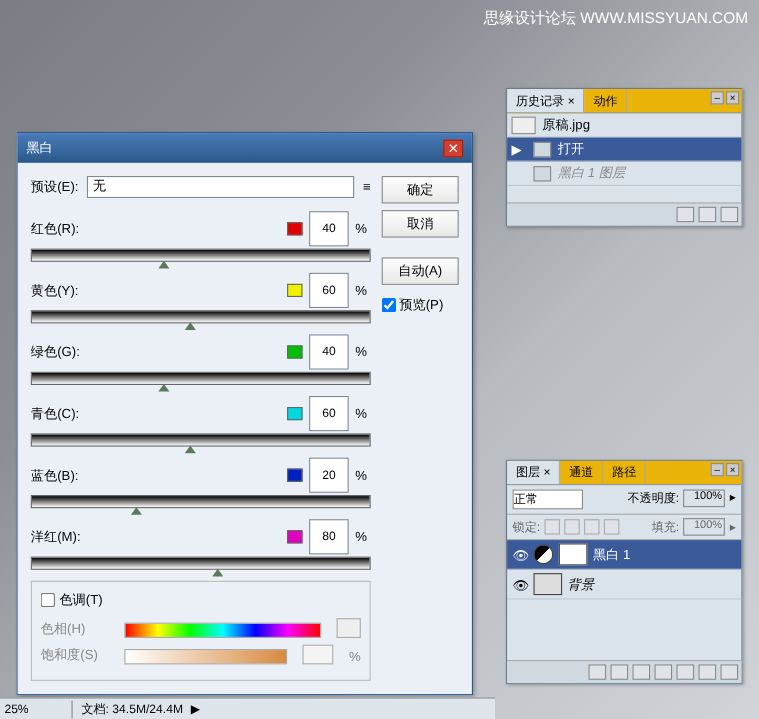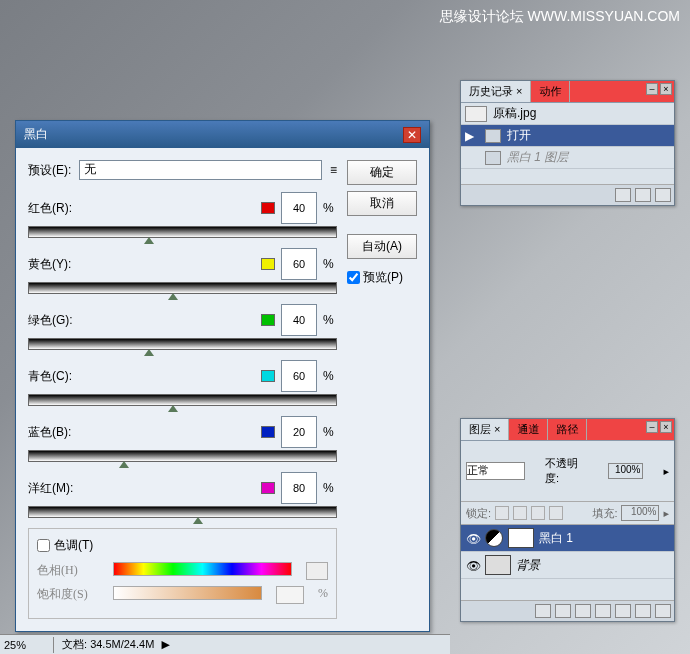--- a/index.html
+++ b/index.html
@@ -20,61 +20,61 @@
     .slider-row { margin-bottom: 4px; }
     .slider-head { display: flex; align-items: center; gap: 6px; margin-bottom: 2px; }
     .slider-label { width: 70px; }
     .swatch { width: 14px; height: 12px; border: 1px solid #666; margin-left: auto; }
     .slider-input { width: 36px; height: 32px; border: 1px solid #7a8a9a; text-align: center; font-size: 11px; }
     .pct { width: 14px; }
     .slider-track { height: 12px; background: linear-gradient(#000, #fff); border: 1px solid #666; position: relative; margin-bottom: 10px; }
     .slider-thumb { position: absolute; top: 10px; width: 0; height: 0; border-left: 5px solid transparent; border-right: 5px solid transparent; border-bottom: 7px solid #5a7a5a; transform: translateX(-5px); }
     .tint-box { border: 1px solid #bbb; padding: 8px; margin-top: 6px; }
     .tint-head { display: flex; align-items: center; gap: 4px; margin-bottom: 8px; }
-    .hue-row, .sat-row { display: flex; align-items: flex-start; gap: 14px; margin-bottom: 6px; font-family: Liberation Serif, serif; }
+    .hue-row, .sat-row { display: flex; align-items: flex-end; gap: 14px; margin-bottom: 6px; }
     .hue-label { width: 62px; color: #888; }
     .hue-bar { flex: 1; height: 14px; background: linear-gradient(90deg, red, yellow, lime, cyan, blue, magenta, red); border: 1px solid #aaa; }
     .sat-bar { flex: 1; height: 14px; background: linear-gradient(90deg, #fff, #d88a40); border: 1px solid #aaa; }
     .hue-swatch { width: 22px; height: 18px; border: 1px solid #aaa; background: #eee; }
     .hue-input { width: 28px; height: 18px; border: 1px solid #aaa; background: #f4f4f4; }
     .checkbox-row { display: flex; align-items: center; gap: 3px; margin-top: 4px; }
 
     
     .panel { position: absolute; background: #dbe3ea; border: 1px solid #6a7a8a; box-shadow: 1px 1px 3px rgba(0,0,0,0.3); }
     .history-panel { left: 460px; top: 80px; width: 215px; height: 126px; }
-    .panel-tabs { display: flex; background: #ef4444; border-bottom: 1px solid #8a9aaa; font-size: 11px; }
+    .panel-tabs { display: flex; background: #eab308; border-bottom: 1px solid #8a9aaa; font-size: 11px; }
     .tab { padding: 3px 8px; border-right: 1px solid #aaa; }
     .tab.active { background: #dbe3ea; }
     .panel-ctrl { margin-left: auto; display: flex; gap: 2px; padding: 2px; }
     .mini-btn { width: 12px; height: 12px; background: #ccc; border: 1px solid #888; font-size: 9px; line-height: 10px; text-align: center; }
     .hist-item { display: flex; align-items: center; gap: 6px; padding: 2px 4px; border-bottom: 1px solid #c0c8d0; }
     .hist-item.sel { background: #3a5a9a; color: #fff; }
     .hist-thumb { width: 22px; height: 16px; background: #eee; border: 1px solid #888; }
     .hist-icon { width: 16px; height: 14px; background: #d0d8e0; border: 1px solid #888; }
     .panel-footer { position: absolute; bottom: 0; left: 0; right: 0; display: flex; justify-content: flex-end; gap: 4px; padding: 3px; border-top: 1px solid #aaa; background: #d0d8e0; }
     .foot-icon { width: 16px; height: 14px; border: 1px solid #888; background: #e0e4e8; }
 
     
     .layers-panel { left: 460px; top: 418px; width: 215px; height: 204px; }
-    .layers-opts { display: flex; align-items: center; gap: 20px; padding: 15px 5px; font-size: 11px; border-bottom: 1px solid #aaa; }
+    .layers-opts { display: flex; gap: 4px; padding: 4px 5px; font-size: 11px; border-bottom: 1px solid #aaa; }
     .mode-select { width: 64px; height: 18px; border: 1px solid #888; background: #fff; font-size: 11px; }
     .opa-input { width: 38px; height: 16px; border: 1px solid #888; text-align: right; padding-right: 2px; font-size: 10px; }
     .lock-row { display: flex; align-items: center; gap: 4px; padding: 3px 5px; font-size: 11px; border-bottom: 1px solid #aaa; color: #666; }
     .lock-icon { width: 14px; height: 14px; background: #e0e4e8; border: 1px solid #aaa; }
     .layer-row { display: flex; align-items: center; gap: 5px; padding: 3px 5px; border-bottom: 1px solid #c0c8d0; }
     .layer-row.sel { background: #3a5a9a; color: #fff; }
     .eye { width: 14px; height: 12px; }
     .layer-thumb { width: 26px; height: 20px; background: #ddd; border: 1px solid #444; }
     .mask-thumb { width: 26px; height: 20px; background: #fff; border: 1px solid #444; }
     .adj-icon { width: 18px; height: 18px; border-radius: 50%; background: linear-gradient(135deg, #000 50%, #fff 50%); border: 1px solid #444; }
     .italic { font-style: italic; }
 
     
     .statusbar { position: absolute; left: 0; bottom: 0; width: 450px; height: 20px; background: #dde4ea; border-top: 1px solid #888; display: flex; align-items: center; font-size: 11px; }
-    .zoom-box { width: 54px; padding: 2px 4px; border-right: 1px solid #888; }
+    .zoom-box { width: 66px; padding: 2px 4px; border-right: 1px solid #888; }
     .doc-box { padding: 2px 8px; }
     .arrow { margin-left: 4px; }
   </style>
 </head>
 <body>
 
 <div class="backdrop"></div>
 <div class="watermark">思缘设计论坛 WWW.MISSYUAN.COM</div>
 
 <div class="dialog">

